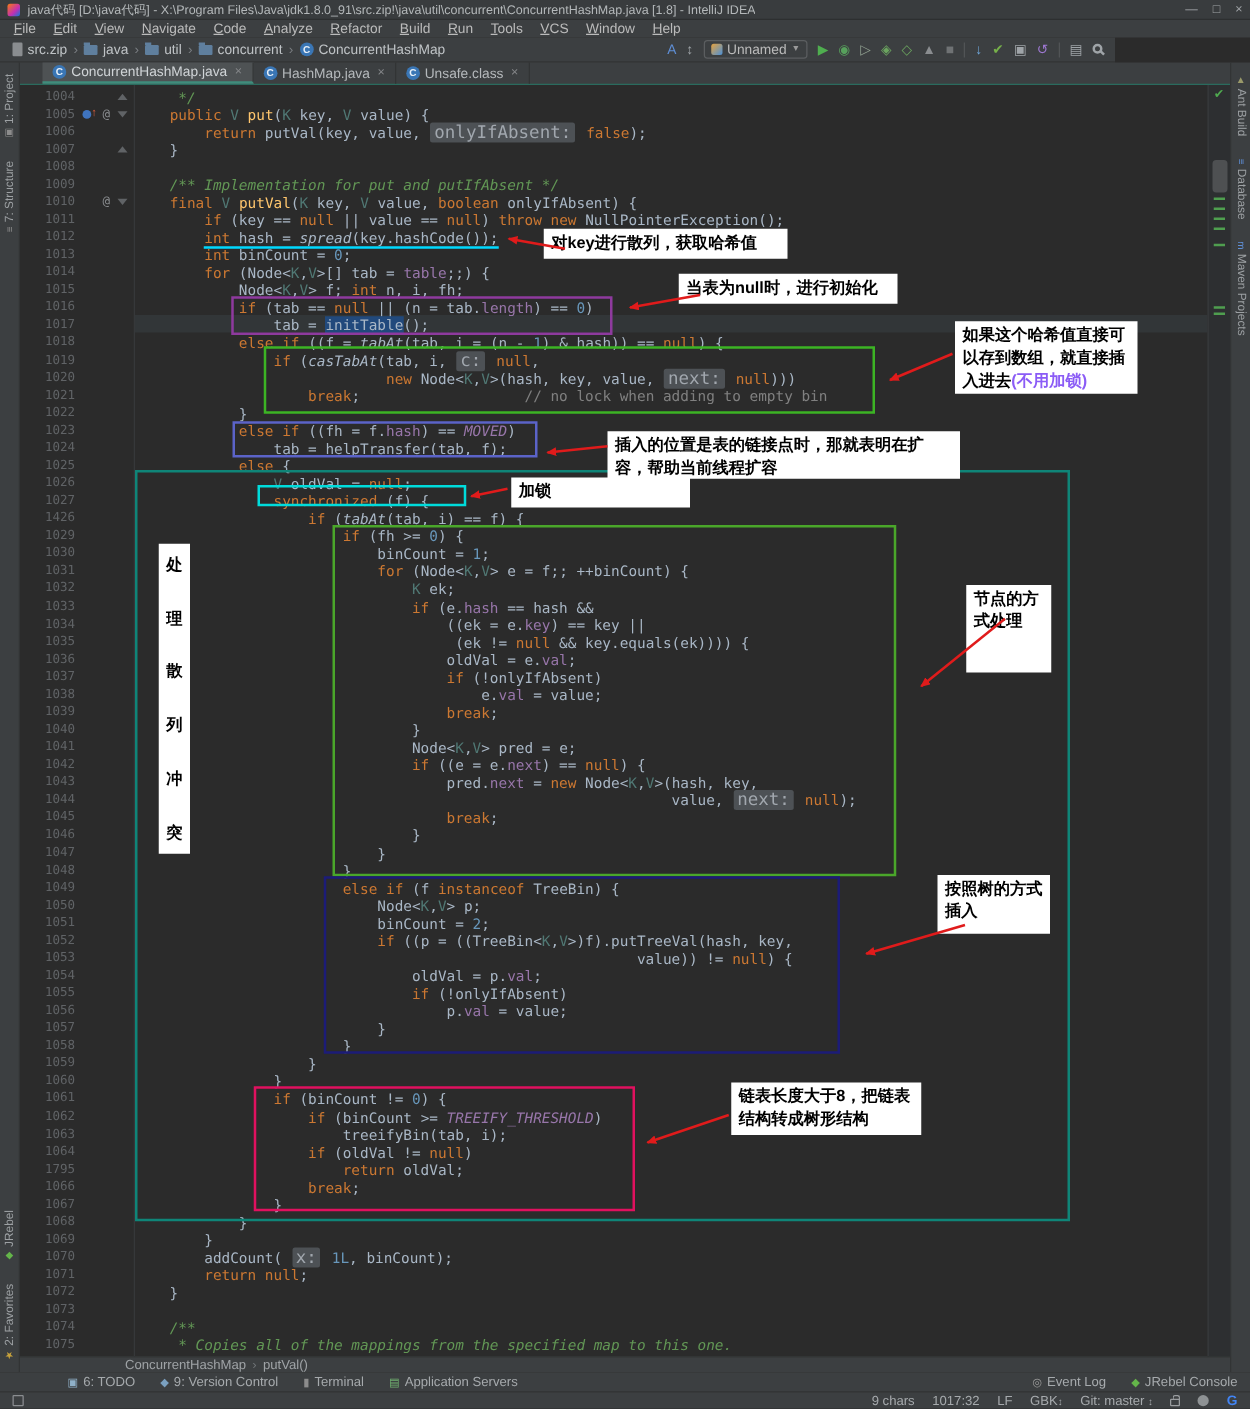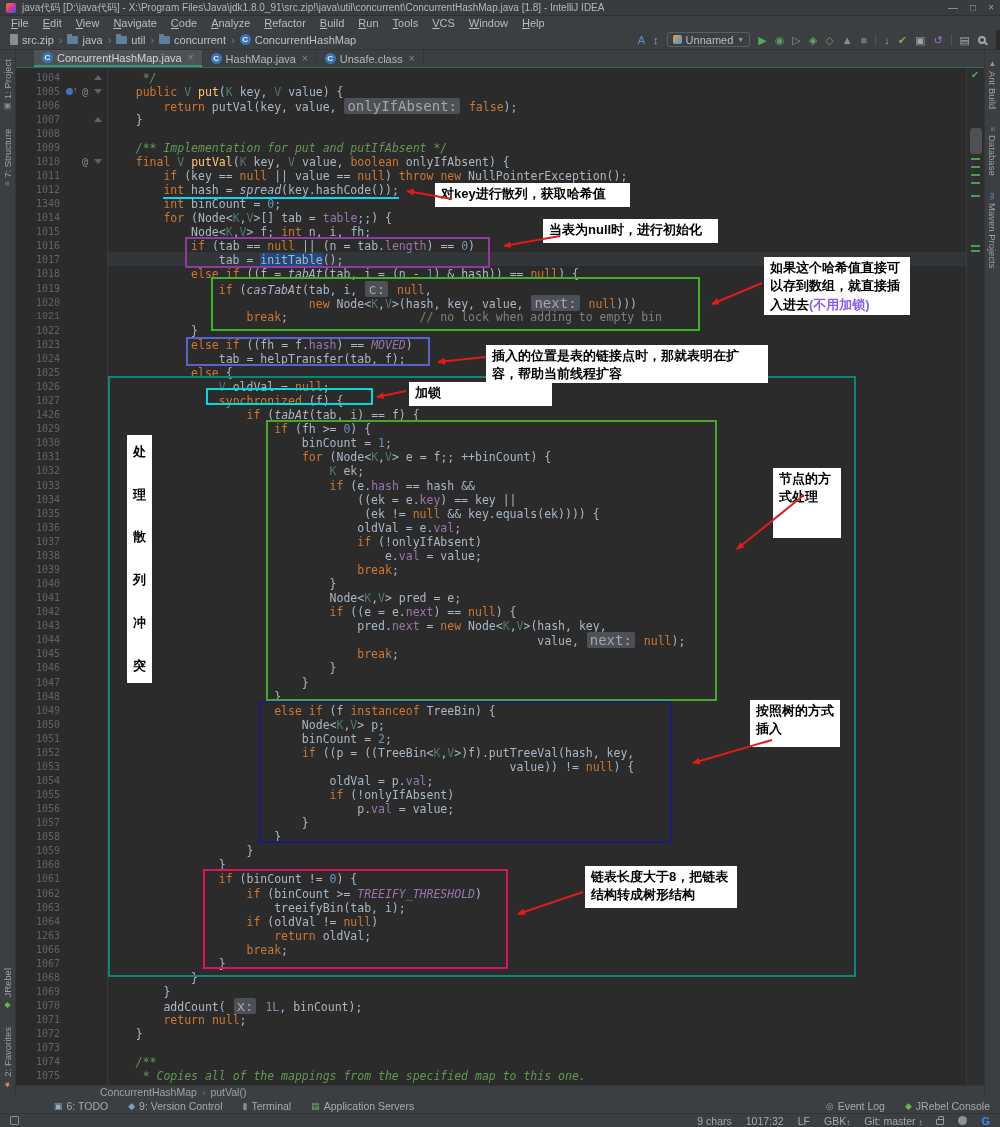--- a/index.html
+++ b/index.html
@@ -7,21 +7,21 @@
 body{position:relative;font-family:"Liberation Sans",sans-serif;font-size:12px;color:#bbbbbb;cursor:default}
 
 
 .titlebar{position:absolute;left:0;top:0;width:1000px;height:16px;background:#393c3e;border-bottom:1px solid #2d2f30;display:flex;align-items:center;gap:6px;padding:0 6px;font-size:10px;color:#b4b8ba;white-space:nowrap}
 .appicon{width:10px;height:10px;border-radius:2px;background:linear-gradient(135deg,#f97a12,#c22fb3 60%,#0a7bd6);flex:0 0 auto}
 .titletext{overflow:hidden;text-overflow:ellipsis}
 .wctrl{margin-left:auto;display:flex;gap:12px;color:#9fa3a6;font-size:10px}
 .menubar{position:absolute;left:0;top:16px;width:1000px;height:14px;background:#3c3f41;display:flex;align-items:center;padding-left:4px;font-size:11px;color:#bbbbbb}
 .menu-item{padding:0 7px}
 .menu-item::first-letter{text-decoration:underline}
-.toolbar{position:absolute;left:0;top:30px;width:996px;height:20px;background:#3c3f41;border-bottom:1px solid #323435;display:flex;align-items:center;padding:0 10px;font-size:11px}
+.toolbar{position:absolute;left:0;top:30px;width:892px;height:20px;background:#3c3f41;border-bottom:1px solid #323435;display:flex;align-items:center;padding:0 10px;font-size:11px}
 .breadcrumb{display:flex;align-items:center;gap:5px;color:#bfc3c6}
 .bc-item{display:flex;align-items:center;gap:4px}
 .bc-sep{color:#7a7e82}
 .bcicon.folder{width:11px;height:8px;background:#5f7f9e;border-radius:1px;position:relative}
 .bcicon.folder::before{content:"";position:absolute;top:-2px;left:0;width:5px;height:2px;background:#5f7f9e}
 .bcicon.zip{width:8px;height:11px;background:#8a8d90;border-radius:1px}
 .classicon{width:11px;height:11px;border-radius:50%;background:#3a76b5;color:#e8f0f8;font-size:8px;line-height:11px;text-align:center;font-weight:bold;flex:0 0 auto}
 .toolbar-actions{margin-left:auto;display:flex;align-items:center;gap:8px}
 .tbicon{font-size:11px;line-height:14px}
 .tsep{width:1px;height:12px;background:#515456}
@@ -231,29 +231,29 @@
   <div class="gutter">
       <div class="lnum" style="top: 2.5px;">1004</div>
       <div class="lnum" style="top: 16.57px;">1005</div>
       <div class="lnum" style="top: 30.64px;">1006</div>
       <div class="lnum" style="top: 44.71px;">1007</div>
       <div class="lnum" style="top: 58.78px;">1008</div>
       <div class="lnum" style="top: 72.85px;">1009</div>
       <div class="lnum" style="top: 86.92px;">1010</div>
       <div class="lnum" style="top: 100.99px;">1011</div>
       <div class="lnum" style="top: 115.06px;">1012</div>
-      <div class="lnum" style="top: 129.13px;">1340</div>
+      <div class="lnum" style="top: 129.13px;">1013</div>
       <div class="lnum" style="top: 143.2px;">1014</div>
       <div class="lnum" style="top: 157.27px;">1015</div>
       <div class="lnum" style="top: 171.34px;">1016</div>
       <div class="lnum" style="top: 185.41px;">1017</div>
       <div class="lnum" style="top: 199.48px;">1018</div>
       <div class="lnum" style="top: 213.55px;">1019</div>
       <div class="lnum" style="top: 227.62px;">1020</div>
-      <div class="lnum" style="top: 241.69px; font-family: Liberation Mono, monospace;">1021</div>
+      <div class="lnum" style="top: 241.69px;">1021</div>
       <div class="lnum" style="top: 255.76px;">1022</div>
       <div class="lnum" style="top: 269.83px;">1023</div>
       <div class="lnum" style="top: 283.9px;">1024</div>
       <div class="lnum" style="top: 297.97px;">1025</div>
       <div class="lnum" style="top: 312.04px;">1026</div>
       <div class="lnum" style="top: 326.11px;">1027</div>
       <div class="lnum" style="top: 340.18px;">1426</div>
       <div class="lnum" style="top: 354.25px;">1029</div>
       <div class="lnum" style="top: 368.32px;">1030</div>
       <div class="lnum" style="top: 382.39px;">1031</div>
@@ -283,21 +283,21 @@
       <div class="lnum" style="top: 720.07px;">1055</div>
       <div class="lnum" style="top: 734.14px;">1056</div>
       <div class="lnum" style="top: 748.21px;">1057</div>
       <div class="lnum" style="top: 762.28px;">1058</div>
       <div class="lnum" style="top: 776.35px;">1059</div>
       <div class="lnum" style="top: 790.42px;">1060</div>
       <div class="lnum" style="top: 804.49px;">1061</div>
       <div class="lnum" style="top: 818.56px;">1062</div>
       <div class="lnum" style="top: 832.63px;">1063</div>
       <div class="lnum" style="top: 846.7px;">1064</div>
-      <div class="lnum" style="top: 860.77px;">1263</div>
+      <div class="lnum" style="top: 860.77px;">1795</div>
       <div class="lnum" style="top: 874.84px;">1066</div>
       <div class="lnum" style="top: 888.91px;">1067</div>
       <div class="lnum" style="top: 902.98px;">1068</div>
       <div class="lnum" style="top: 917.05px;">1069</div>
       <div class="lnum" style="top: 931.12px;">1070</div>
       <div class="lnum" style="top: 945.19px;">1071</div>
       <div class="lnum" style="top: 959.26px;">1072</div>
       <div class="lnum" style="top: 973.33px;">1073</div>
       <div class="lnum" style="top: 987.4px;">1074</div>
       <div class="lnum" style="top: 1001.47px;">1075</div>

